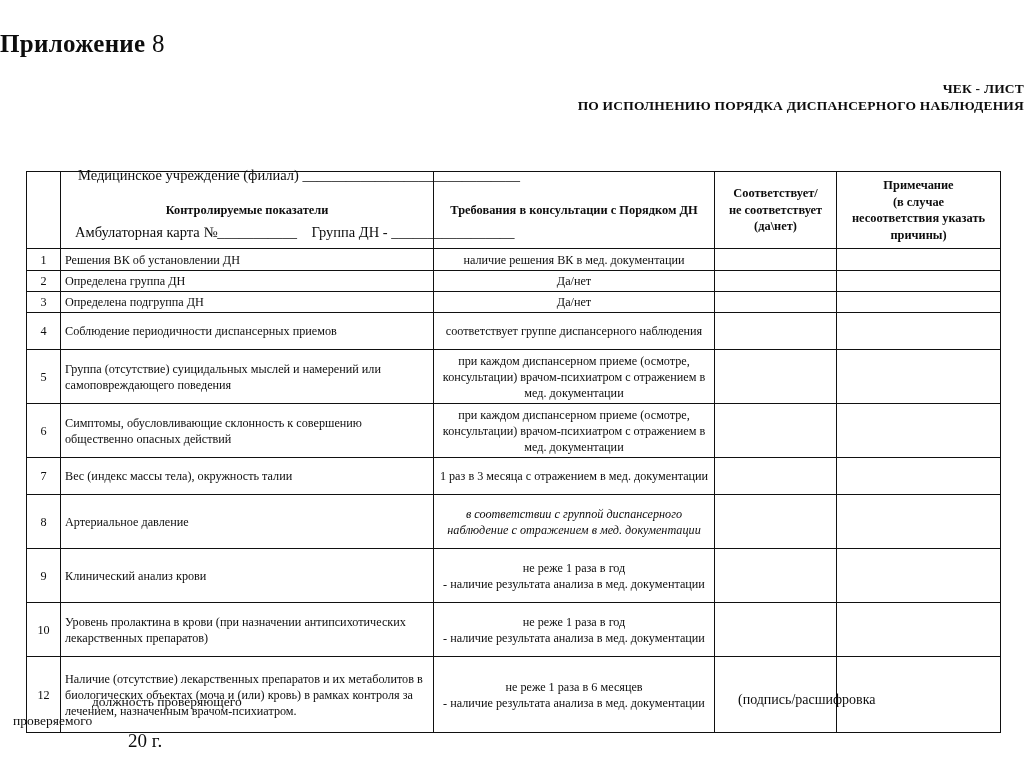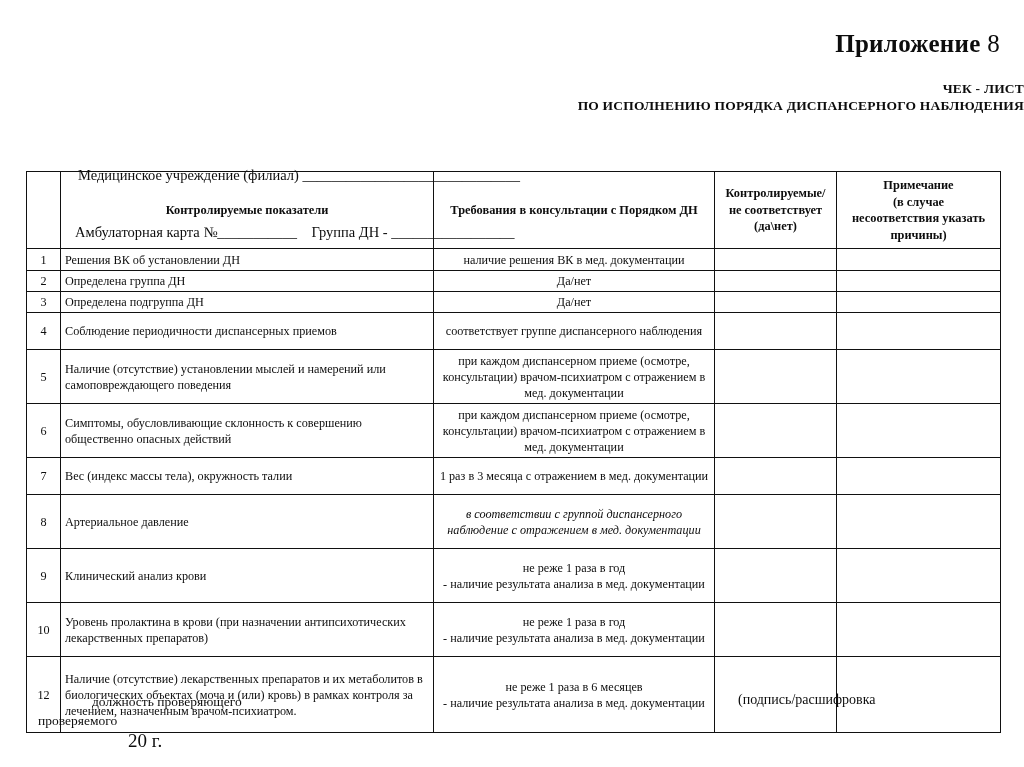--- a/index.html
+++ b/index.html
@@ -10,21 +10,21 @@
     color:#0d0d0d;
     overflow:hidden;
     position:relative;
     -webkit-font-smoothing:antialiased;
   }
   .page{position:relative;width:1024px;height:767px;}
 
   
   .appendix{
     position:absolute;left:0;top:30px;width:1000px;
-    text-align:right;
+    text-align:left;
     font-weight:bold;
     font-size:25px;
     letter-spacing:.3px;
   }
   .appendix .num{font-weight:normal;font-family:"Liberation Serif",serif;}
 
   .doc-title{
     position:absolute;left:0;top:80px;width:1024px;
     text-align:right;
     font-weight:bold;
@@ -79,21 +79,21 @@
   
   .overlay-sig{
     position:absolute;
     font-size:14px;
     line-height:21px;
     white-space:nowrap;
     color:#0d0d0d;
     pointer-events:none;
   }
   #sig-role{left:92px;top:691px;font-size:13.5px;}
-  #sig-line1{left:38px;top:710px;font-size:13.5px;}
+  #sig-line1{left:13px;top:710px;font-size:13.5px;}
   #sig-date{left:128px;top:730px;font-size:19px;text-align:right;}
   #sig-decode{left:738px;top:689px;font-size:14px;}
 
   .clip{position:absolute;left:0;top:0;width:1024px;height:767px;overflow:hidden;}
 </style>
 </head>
 <body>
 
 <div class="page">
 
@@ -119,21 +119,21 @@
         <col class="c-req">
         <col class="c-conf">
         <col class="c-note">
     </colgroup>
     <thead>
       <tr>
         <th></th>
         <th>Контролируемые показатели</th>
         <th>Требования в консультации с Порядком ДН</th>
         <th>
-          <div>Контролируемые/</div>
+          <div>Соответствует/</div>
           <div>не соответствует</div>
           <div>(да\нет)</div>
         </th>
         <th>
           <div>Примечание</div>
           <div>(в случае</div>
           <div>несоответствия указать</div>
           <div>причины)</div>
         </th>
       </tr>
@@ -162,21 +162,21 @@
         </tr>
         <tr style="height: 37px;">
           <td class="num">4</td>
           <td class="ind">Соблюдение периодичности диспансерных приемов</td>
           <td class="req" style="white-space: pre-line;">соответствует  группе диспансерного наблюдения</td>
           <td class="conf"></td>
           <td class="note"></td>
         </tr>
         <tr style="height: 54px;">
           <td class="num">5</td>
-          <td class="ind">Наличие (отсутствие) установлении мыслей и намерений или самоповреждающего поведения</td>
+          <td class="ind">Группа (отсутствие) суицидальных мыслей и намерений или самоповреждающего поведения</td>
           <td class="req" style="white-space: pre-line;">при каждом диспансерном приеме (осмотре, консультации) врачом-психиатром с отражением в мед. документации</td>
           <td class="conf"></td>
           <td class="note"></td>
         </tr>
         <tr style="height: 54px;">
           <td class="num">6</td>
           <td class="ind">Симптомы, обусловливающие склонность к совершению общественно опасных действий</td>
           <td class="req" style="white-space: pre-line;">при каждом диспансерном приеме (осмотре, консультации) врачом-психиатром с отражением в мед. документации</td>
           <td class="conf"></td>
           <td class="note"></td>

